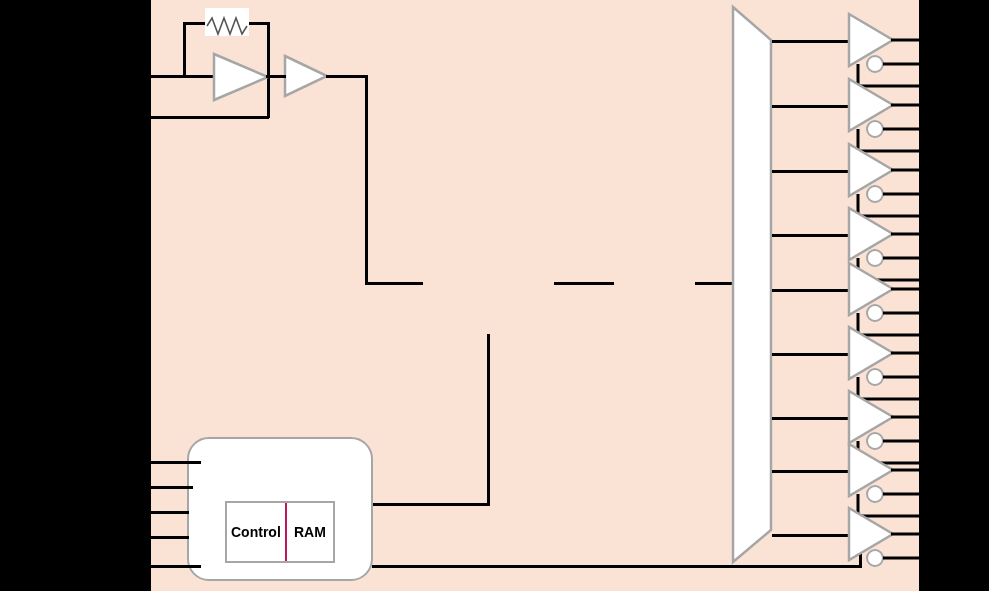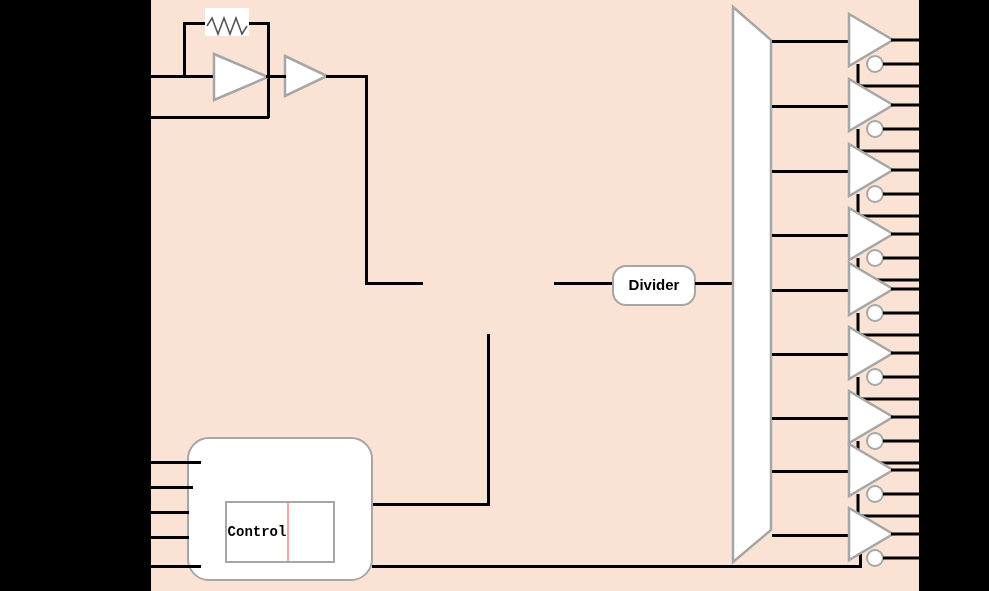--- a/index.html
+++ b/index.html
@@ -98,21 +98,21 @@
   }
   #ctrl-mem-sub > div {
     display: flex;
     align-items: center;
     justify-content: center;
     font-weight: bold;
     font-size: 14px;
     color: #000;
     box-sizing: border-box;
   }
-  .sub-control { width: 62px; border-right: 2px solid #fca5a5; font-family: Liberation Mono, monospace; }
+  .sub-control { width: 62px; border-right: 2px solid #be185d; }
   .sub-ram { width: 48px; }
 
   
   #distbuf {
     position: absolute;
     left: 728px;
     top: 0px;
     width: 48px;
     height: 591px;
     overflow: visible;
@@ -161,32 +161,30 @@
 
   <div class="wire wire-h" style="left:266px; top:75px; width:20px;"></div>
 
   <div class="wire wire-h" style="left:326px; top:75px; width:42px;"></div>
   <div class="wire wire-v" style="left:365px; top:75px; height:209px;"></div>
   <div class="wire wire-h" style="left:365px; top:282px; width:58px;"></div>
 
 
   <div class="wire wire-h" style="left:554px; top:282px; width:60px;"></div>
 
-  <div class="box box-rounded" style="left:612px; top:265px; width:84px; height:41px;">
-    <span>Divider</span>
-  </div>
 
   <div class="wire wire-h" style="left:695px; top:282px; width:40px;"></div>
 
   <div class="wire wire-v" style="left:487px; top:334px; height:172px;"></div>
   <div class="wire wire-h" style="left:372px; top:503px; width:118px;"></div>
 
   <div id="ctrl-mem">
     <div id="ctrl-mem-sub">
       <div class="sub-control">Control</div>
+      <div class="sub-ram">RAM</div>
     </div>
   </div>
 
   <div class="wire wire-h" style="left:151px; top:461px; width:50px;"></div>
   <div class="wire wire-h" style="left:151px; top:486px; width:42px;"></div>
   <div class="wire wire-h" style="left:151px; top:511px; width:38px;"></div>
   <div class="wire wire-h" style="left:151px; top:536px; width:38px;"></div>
   <div class="wire wire-h" style="left:151px; top:565px; width:50px;"></div>
 
   <div class="wire wire-h" style="left:372px; top:565px; width:490px;"></div>

